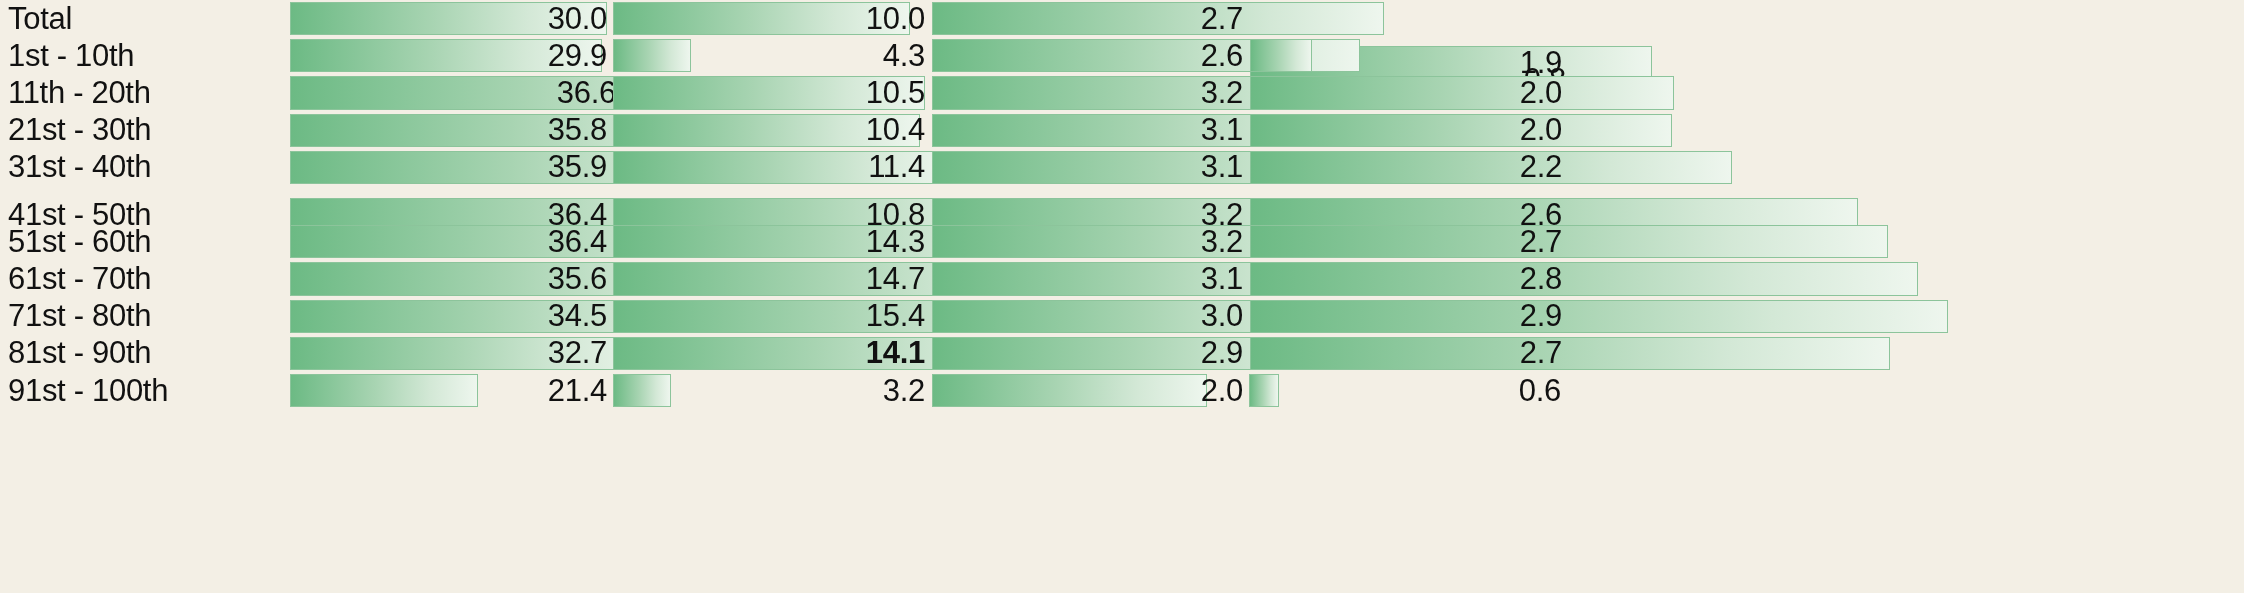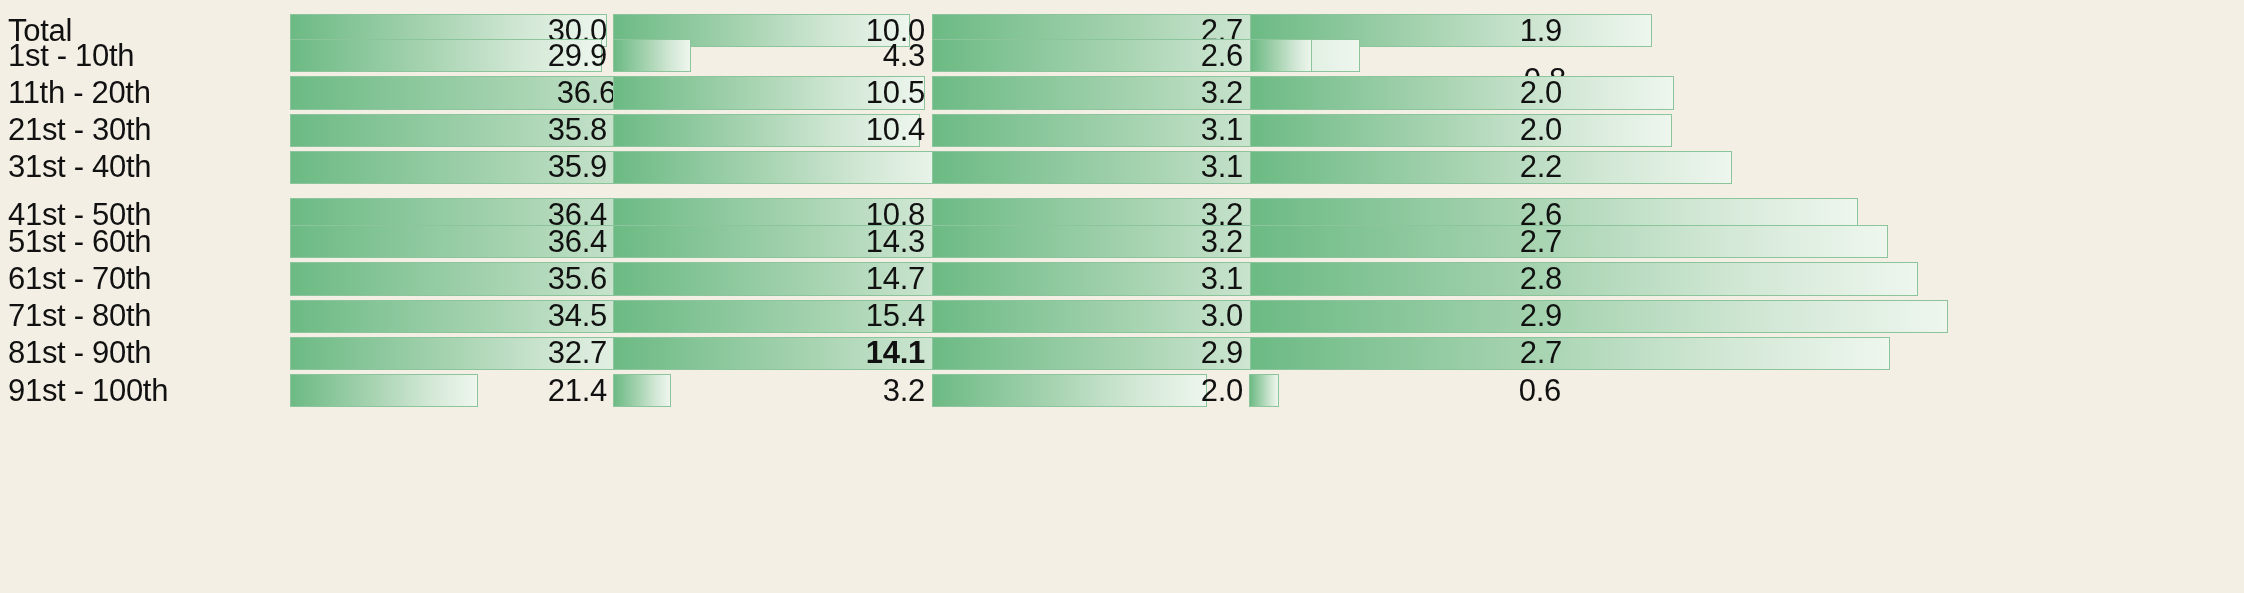--- a/index.html
+++ b/index.html
@@ -67,35 +67,35 @@
     font-size: 31px;
     letter-spacing: -0.3px;
     color: #111111;
     white-space: nowrap;
   }
 </style>
 </head>
 <body>
 
 <div id="chart">
-    <div class="row" style="top: 12px; height: 37.2px;">
+    <div class="row" style="top: 0px; height: 37.2px;">
       <div class="row-label">Total</div>
       <div class="cell" style="left: 290px; width: 1954px;">
         <div class="bar" style="width: 317px;"></div>
         <div class="value" style="left: 0px; width: 317px;">30.0</div>
       </div>
       <div class="cell" style="left: 613px; width: 1631px;">
         <div class="bar" style="width: 297px;"></div>
         <div class="value" style="left: 0px; width: 312px;">10.0</div>
       </div>
       <div class="cell" style="left: 932px; width: 1312px;">
         <div class="bar" style="width: 452px;"></div>
         <div class="value" style="left: 0px; width: 311px;">2.7</div>
       </div>
-      <div class="cell" style="left: 1250px; width: 994px;">
+      <div class="cell" style="left: 1250px; width: 994px; margin-top: 44px;">
         <div class="bar" style="width: 402px;"></div>
         <div class="value" style="left: 0px; width: 312px;">1.9</div>
       </div>
     </div>
     <div class="row" style="top: 37.2px; height: 37.2px;">
       <div class="row-label">1st - 10th</div>
       <div class="cell" style="left: 290px; width: 1954px;">
         <div class="bar" style="width: 312px;"></div>
         <div class="value" style="left: 0px; width: 317px;">29.9</div>
       </div>
@@ -151,20 +151,21 @@
       </div>
     </div>
     <div class="row" style="top: 148.8px; height: 37.2px;">
       <div class="row-label">31st - 40th</div>
       <div class="cell" style="left: 290px; width: 1954px;">
         <div class="bar" style="width: 492px;"></div>
         <div class="value" style="left: 0px; width: 317px;">35.9</div>
       </div>
       <div class="cell" style="left: 613px; width: 1631px;">
         <div class="bar" style="width: 340px;"></div>
+        <div class="value" style="left: 0px; width: 312px;">11.4</div>
       </div>
       <div class="cell" style="left: 932px; width: 1312px;">
         <div class="bar" style="width: 492px;"></div>
         <div class="value" style="left: 0px; width: 311px;">3.1</div>
       </div>
       <div class="cell" style="left: 1250px; width: 994px;">
         <div class="bar" style="width: 482px;"></div>
         <div class="value" style="left: 0px; width: 312px;">2.2</div>
       </div>
     </div>

